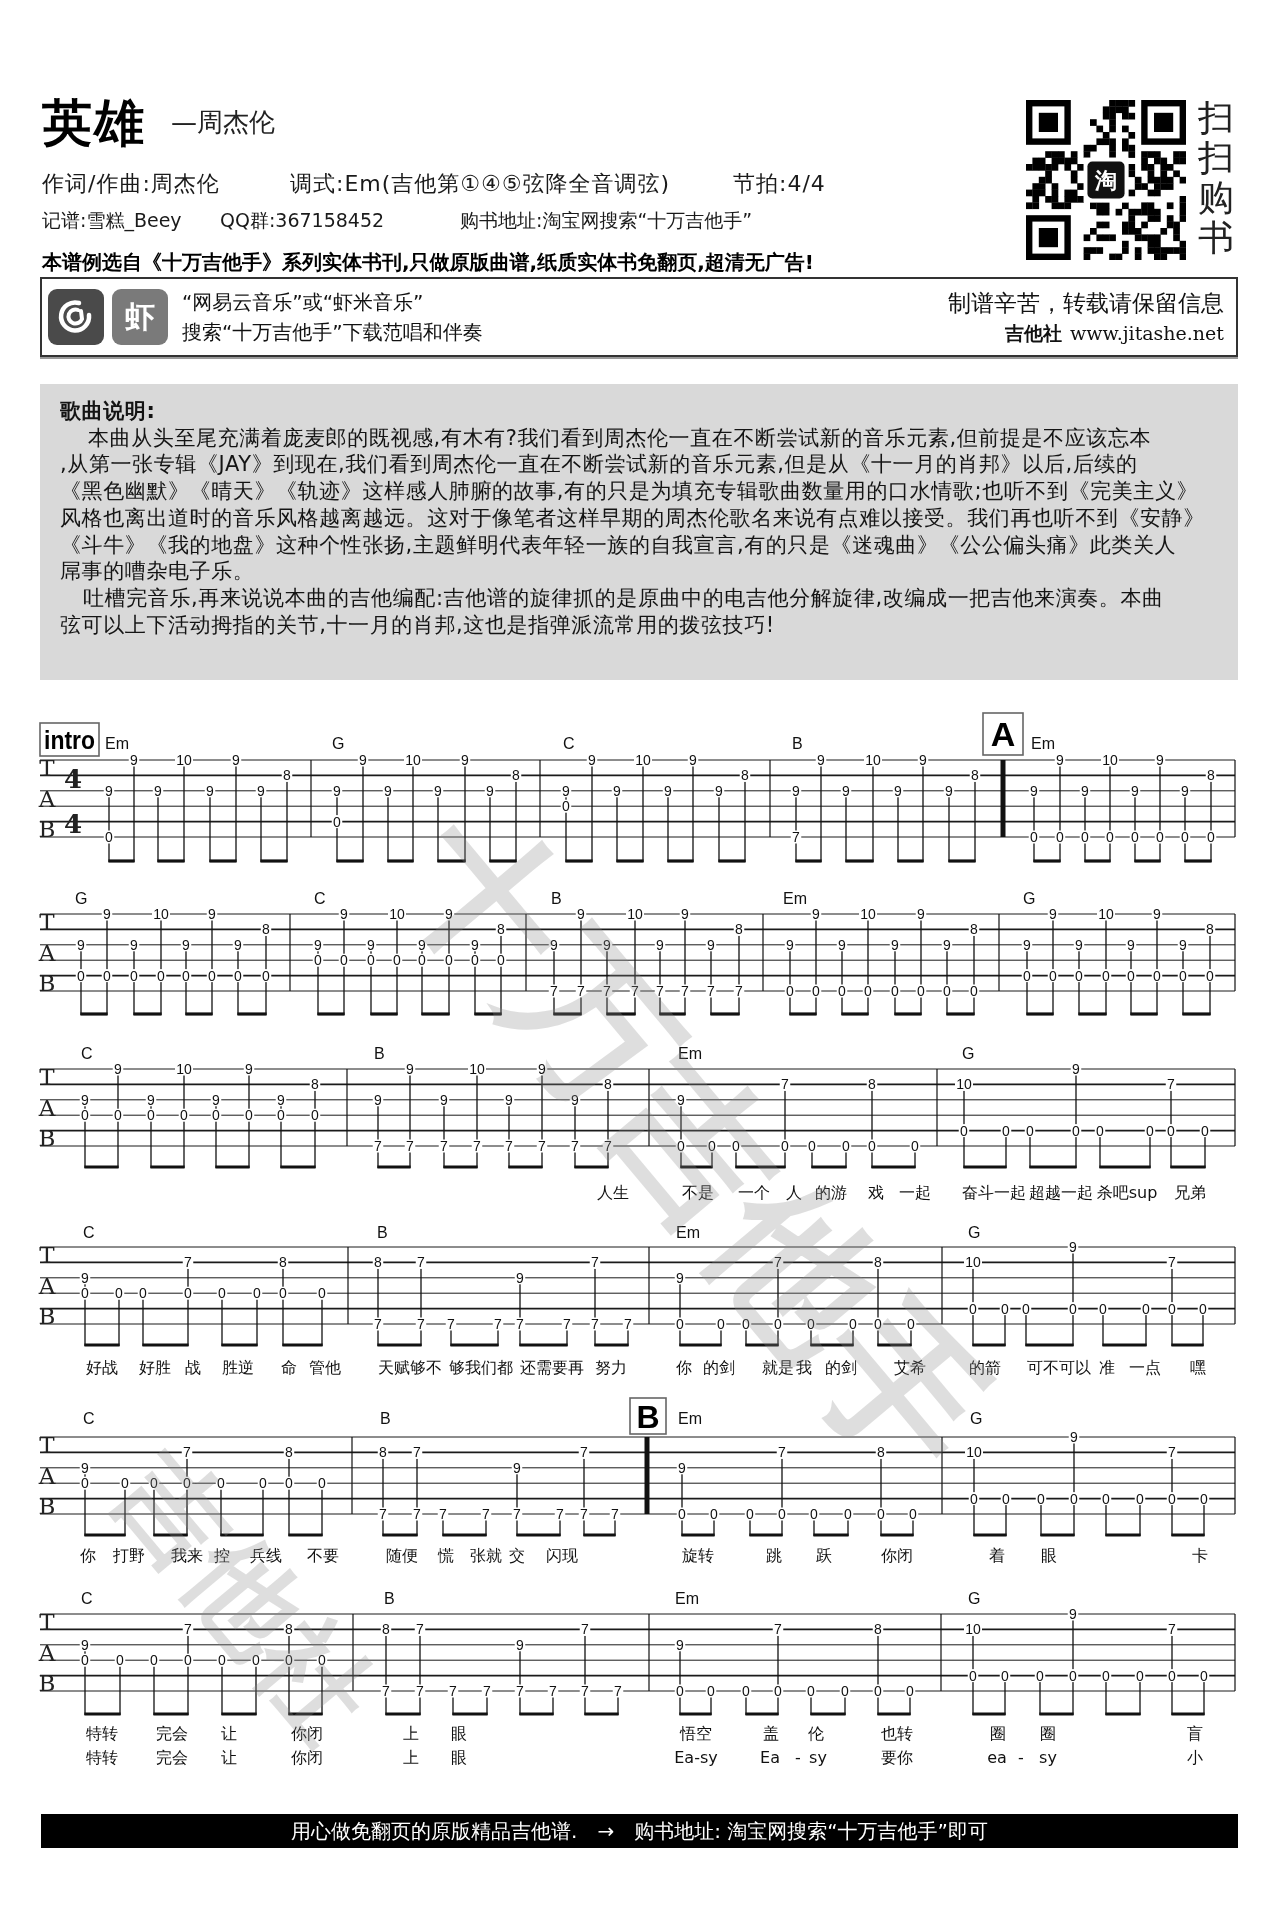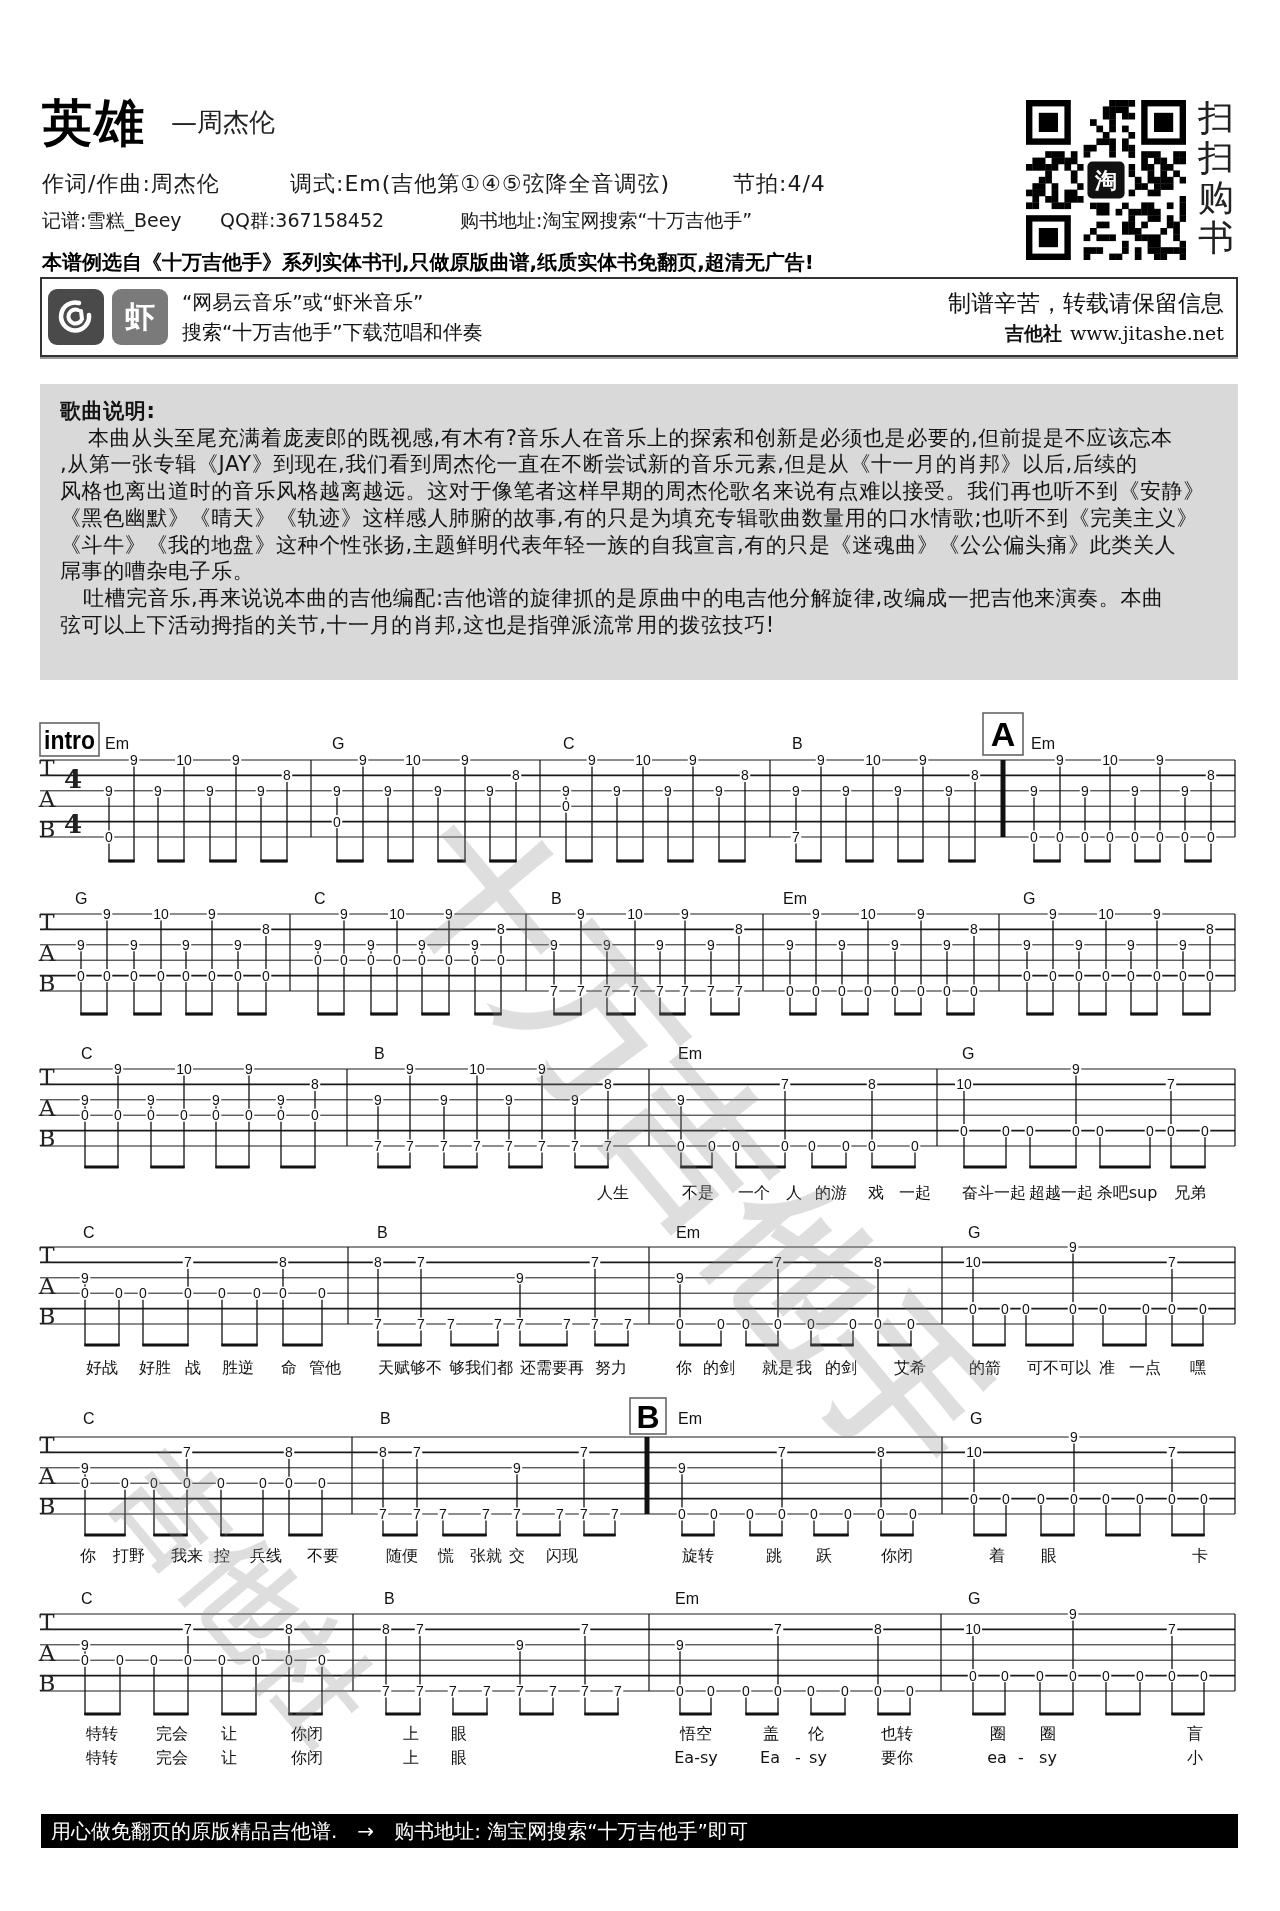--- a/index.html
+++ b/index.html
@@ -21,21 +21,21 @@
 .info-right{position:absolute;right:12px;text-align:right;white-space:nowrap;color:#111}
 .notice{top:10px;font-size:23px;line-height:28px}
 .site{top:40px;font-size:19px;line-height:28px}
 .site-name{font-weight:bold;margin-right:8px}
 .site-url{font-family:"DejaVu Serif",serif}
 .desc{left:40px;top:384px;width:1198px;height:296px;background:#d9d9d9;padding:14px 6px 0 20px;overflow:hidden}
 .desc-line{font-size:21px;line-height:26.7px;white-space:nowrap;overflow:hidden;letter-spacing:0.6px;color:#141414}
 .desc-heading{font-weight:bold}
 .indent1{padding-left:28px}
 .indent2{padding-left:23px}
-.footer{left:41px;top:1814px;width:1197px;height:34px;background:#000;color:#fff;font-size:20px;line-height:34px;text-align:left}
+.footer{left:41px;top:1814px;width:1197px;height:34px;background:#000;color:#fff;font-size:20px;line-height:34px;text-align:center}
 .footer span{margin:0 10px}
 #tab-svg,#wm-svg{position:absolute;left:0;top:0;pointer-events:none}
 </style>
 </head>
 <body>
 
 <div id="page">
 
   <div class="abs song-title">英雄</div>
   <div class="abs artist">—周杰伦</div>
@@ -257,24 +257,24 @@
     <div class="info-text" style="top:10px">“网易云音乐”或“虾米音乐”</div>
     <div class="info-text" style="top:40px">搜索“十万吉他手”下载范唱和伴奏</div>
     <div class="info-right notice">制谱辛苦，转载请保留信息</div>
     <div class="info-right site">
       <span class="site-name">吉他社</span><span class="site-url">www.jitashe.net</span>
     </div>
   </div>
 
   <div class="abs desc">
     <div class="desc-line desc-heading">歌曲说明:</div>
-    <div class="desc-line indent1">本曲从头至尾充满着庞麦郎的既视感,有木有?音乐人在音乐上的探索和创新是必须也是必要的,但前提是不应该忘本</div>
+    <div class="desc-line indent1">本曲从头至尾充满着庞麦郎的既视感,有木有?我们看到周杰伦一直在不断尝试新的音乐元素,但前提是不应该忘本</div>
     <div class="desc-line">,从第一张专辑《JAY》到现在,我们看到周杰伦一直在不断尝试新的音乐元素,但是从《十一月的肖邦》以后,后续的</div>
+    <div class="desc-line">《黑色幽默》《晴天》《轨迹》这样感人肺腑的故事,有的只是为填充专辑歌曲数量用的口水情歌;也听不到《完美主义》</div>
     <div class="desc-line">风格也离出道时的音乐风格越离越远。这对于像笔者这样早期的周杰伦歌名来说有点难以接受。我们再也听不到《安静》</div>
-    <div class="desc-line">《黑色幽默》《晴天》《轨迹》这样感人肺腑的故事,有的只是为填充专辑歌曲数量用的口水情歌;也听不到《完美主义》</div>
     <div class="desc-line">《斗牛》《我的地盘》这种个性张扬,主题鲜明代表年轻一族的自我宣言,有的只是《迷魂曲》《公公偏头痛》此类关人</div>
     <div class="desc-line">屌事的嘈杂电子乐。</div>
     <div class="desc-line indent2">吐槽完音乐,再来说说本曲的吉他编配:吉他谱的旋律抓的是原曲中的电吉他分解旋律,改编成一把吉他来演奏。本曲</div>
     <div class="desc-line">弦可以上下活动拇指的关节,十一月的肖邦,这也是指弹派流常用的拨弦技巧!</div>
   </div>
 
   <svg id="tab-svg" width="1280" height="1911">
       <g>
         <line x1="40" y1="760" x2="1235" y2="760" stroke="#1a1a1a" stroke-width="1"></line>
         <line x1="40" y1="775.4" x2="1235" y2="775.4" stroke="#1a1a1a" stroke-width="1.9"></line>

